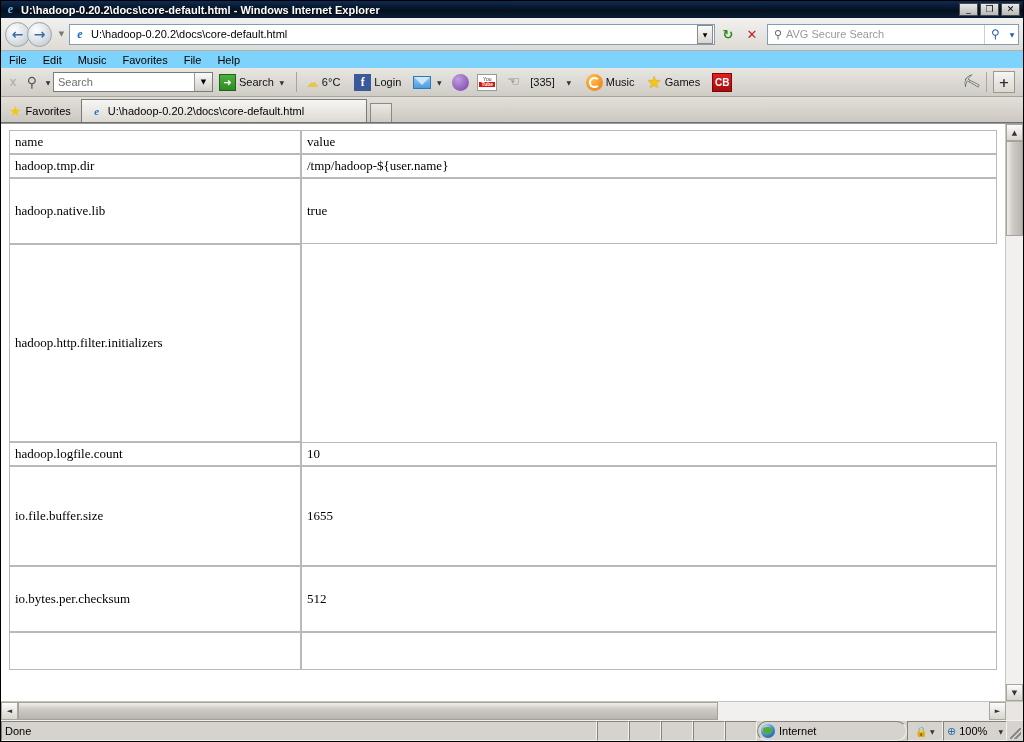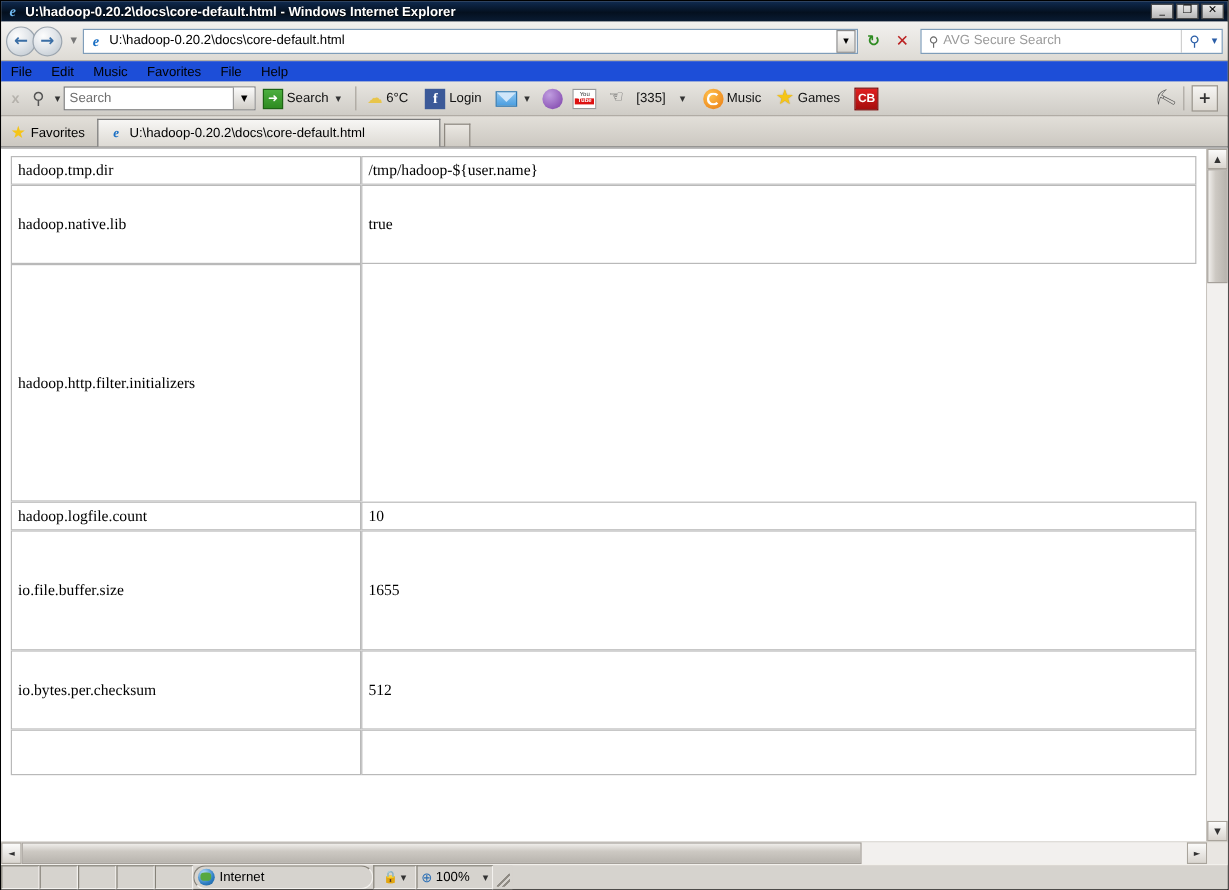--- a/index.html
+++ b/index.html
@@ -48,21 +48,21 @@
   .searchbox{width:252px;height:21px;flex:0 0 252px;background:#fff;border:1px solid #7f9db9;
              display:flex;align-items:center;margin-left:4px;box-sizing:border-box;padding-left:2px;}
   .srch-ico{width:16px;flex:0 0 16px;text-align:center;color:#6b6b6b;font-size:11px;}
   .srch-ph{color:#9a9a9a;font-size:11px;flex:1 1 auto;}
   .srch-go{width:21px;flex:0 0 21px;height:19px;display:flex;align-items:center;justify-content:center;
            color:#2b5ea7;font-size:12px;border-left:1px solid #cfcfcf;}
   .srch-go2{width:12px;flex:0 0 12px;height:19px;display:flex;align-items:center;justify-content:center;
            color:#2b5ea7;font-size:6px;font-family:"DejaVu Sans",sans-serif;}
 
   
-  .menubar{height:17px;flex:0 0 17px;background:#1d4ed8;display:flex;align-items:center;
+  .menubar{height:17px;flex:0 0 17px;background:#7dd3fc;display:flex;align-items:center;
            padding-left:8px;box-sizing:border-box;}
   .menu-item{font-size:11px;color:#000;margin-right:16px;cursor:default;}
 
   
   .avgbar{height:29px;flex:0 0 29px;background:linear-gradient(#e8e6e1,#cfccc6);
           display:flex;align-items:center;padding:0 4px;box-sizing:border-box;
           border-bottom:1px solid #a9a49c;}
   .avg-x{width:16px;text-align:center;color:#b5b2ac;font-size:12px;font-weight:bold;flex:0 0 16px;}
   .avg-mag{width:22px;flex:0 0 22px;display:flex;align-items:center;justify-content:center;
            font-size:14px;color:#555;}
@@ -316,20 +316,24 @@
   <div class="pagewrap">
     <div class="page">
       <div class="pageinner">
         <table class="cfg">
           <colgroup>
               <col class="c1">
               <col>
             </colgroup>
           <tbody>
             <tr>
+              <td>name</td>
+              <td>value</td>
+            </tr>
+            <tr>
               <td>hadoop.tmp.dir</td>
               <td>/tmp/hadoop-${user.name}</td>
             </tr>
             <tr class="r-big">
               <td>hadoop.native.lib</td>
               <td>true</td>
             </tr>
             <tr class="r-tall">
               <td>hadoop.http.filter.initializers</td>
               <td style="border-right:none;border-top:none;border-bottom:none;"></td>
@@ -366,20 +370,21 @@
   <div class="hscrollrow">
     <div class="hs-btn">◄</div>
     <div class="hs-track">
       <div class="hs-thumb"></div>
     </div>
     <div class="hs-btn">►</div>
     <div class="hs-corner"></div>
   </div>
 
   <div class="statusbar">
+    <div class="sb-cell sb-done">Done</div>
     <div class="sb-cell sb-small"></div>
     <div class="sb-cell sb-small"></div>
     <div class="sb-cell sb-small"></div>
     <div class="sb-cell sb-small"></div>
     <div class="sb-cell sb-small"></div>
     <div class="sb-cell sb-zone">
       <div class="sb-globe"></div>
       <span>Internet</span>
     </div>
     <div class="sb-cell sb-lock">

